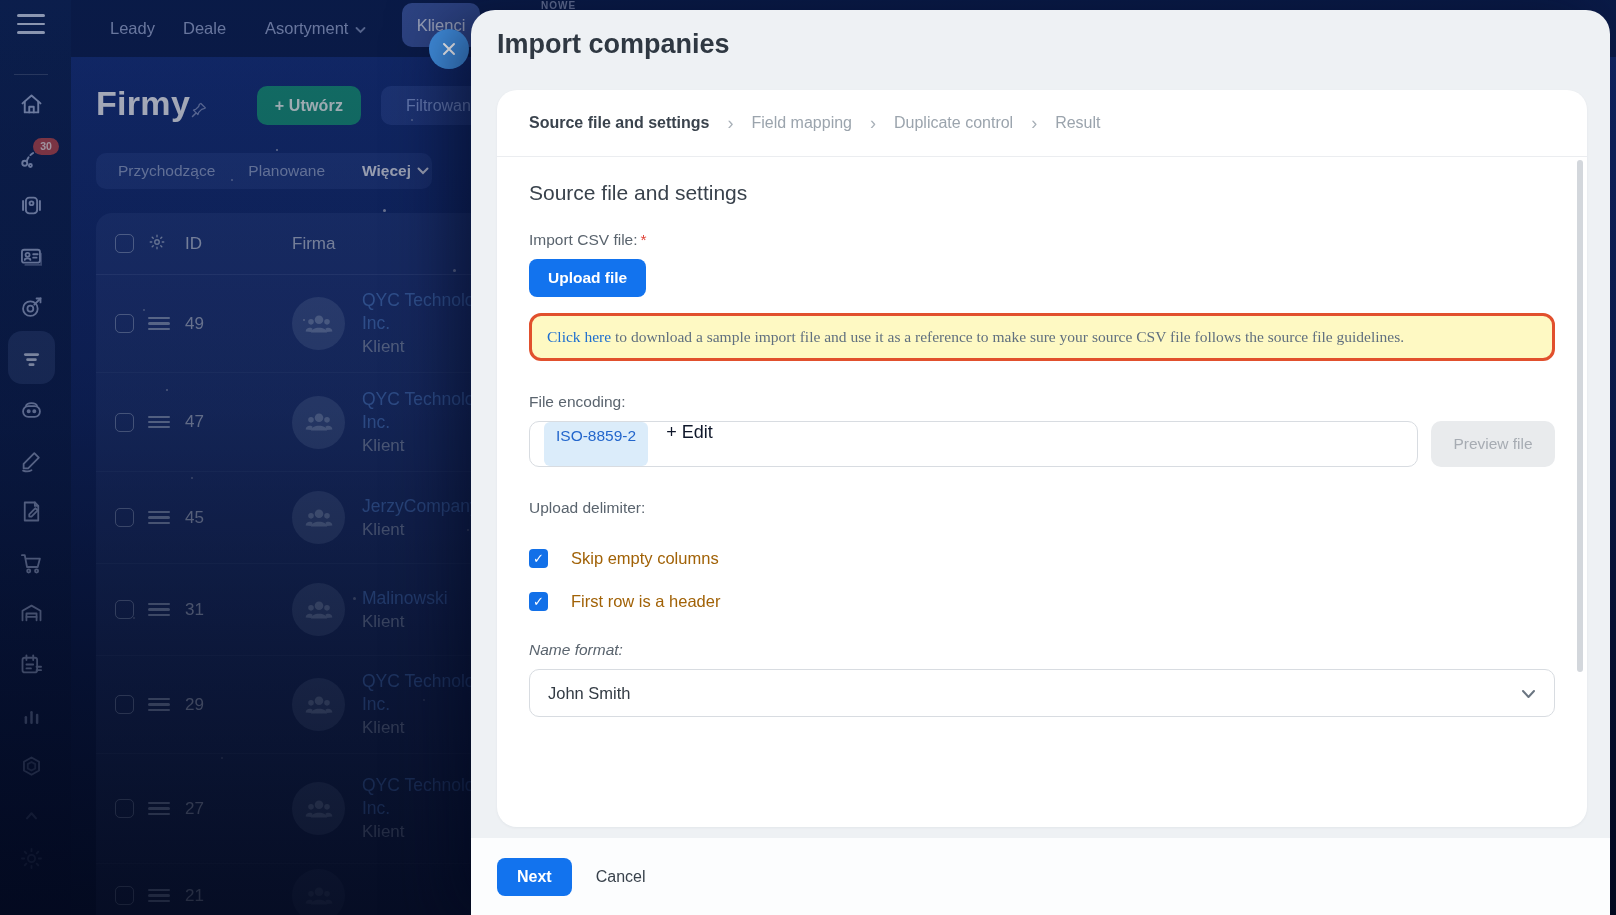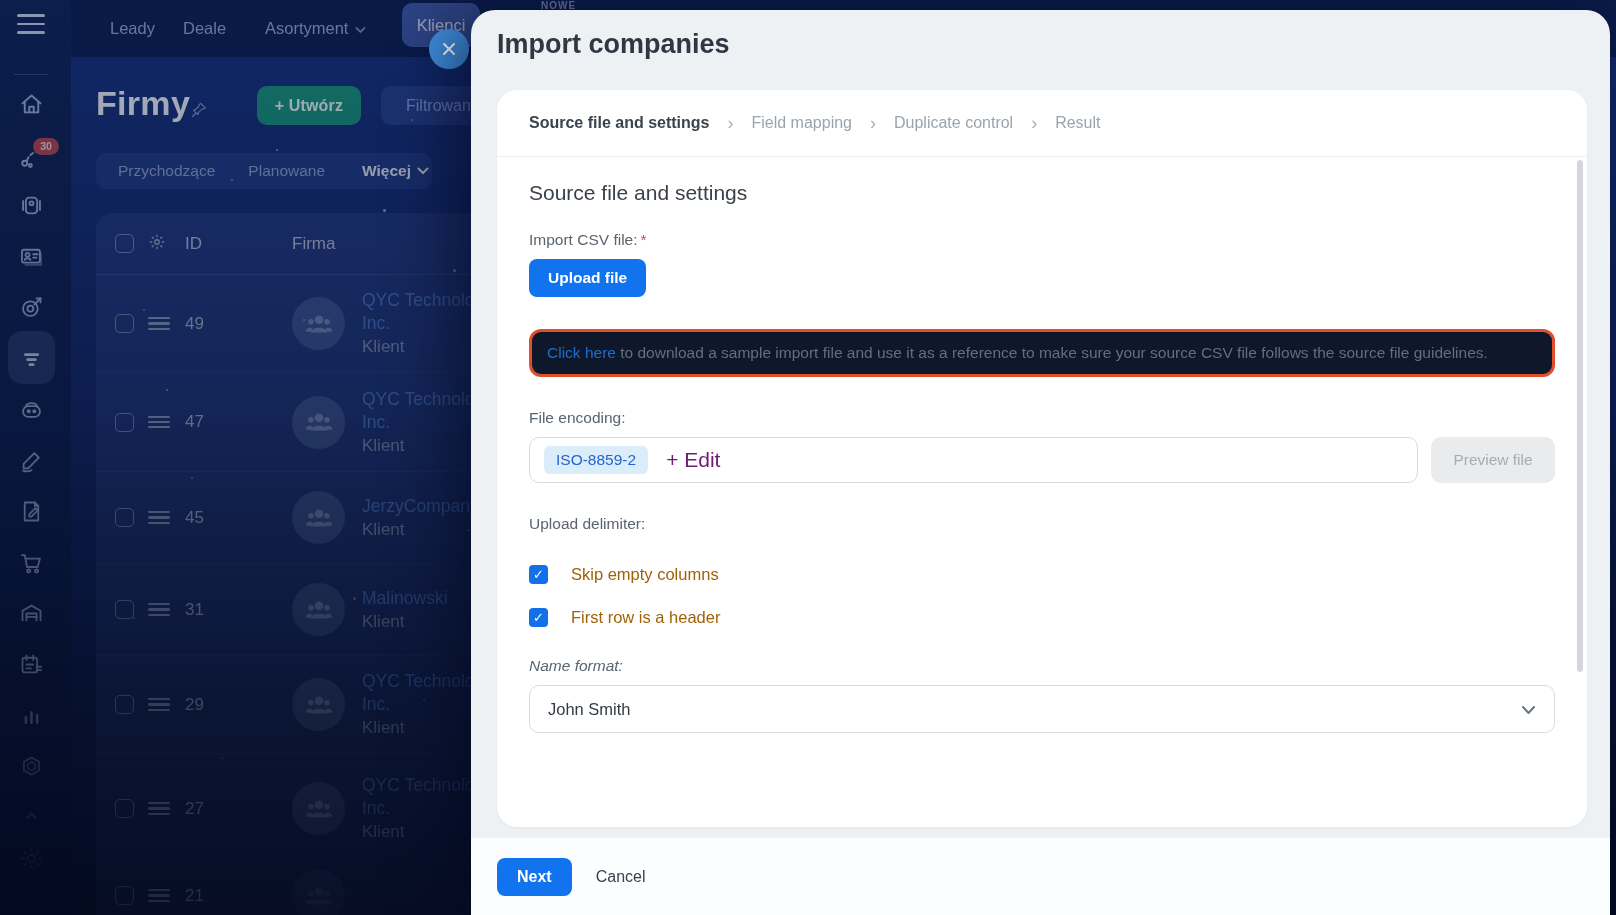--- a/index.html
+++ b/index.html
@@ -61,27 +61,27 @@
   .steps { height:67px; display:flex; align-items:center; padding:0 32px; gap:18px; border-bottom:1px solid #ebedf0; }
   .step { font-size:16px; color:#9ba4ad; white-space:nowrap; cursor:pointer; }
   .step.active { color:#3a434d; font-weight:600; }
   .step-sep { color:#a8b0b8; font-size:18px; }
 
   .card-body { padding:24px 32px 0; }
   .section-title { font-size:21px; font-weight:500; color:#39424c; margin-bottom:26px; }
   .field-label { font-size:15.5px; color:#5a646e; }
   .req { color:#df4338; margin-left:3px; }
   .btn-upload { display:inline-block; margin-top:10px; background:#1273ee; color:#fff; font-size:15.5px; font-weight:700; padding:10px 19px; border-radius:8px; border:none; font-family:Liberation Sans, sans-serif; cursor:pointer; }
-  .info-box { margin-top:32px; border:3px solid #e1502d; background:#0f172a; border-radius:12px; padding:9px 15px; font-size:15.5px; color:#61707f; line-height:24px; }
+  .info-box { margin-top:16px; border:3px solid #e1502d; background:#fef9c3; border-radius:12px; padding:9px 15px; font-size:15.5px; color:#61707f; line-height:24px;font-family:Liberation Serif, serif; }
   .info-link { color:#1d6ed0; cursor:pointer; }
   .mt32 { margin-top:32px; } .mt30 { margin-top:30px;font-style:italic; }
   .enc-row { display:flex; gap:13px; margin-top:10px; }
-  .enc-box { flex:1; height:46px; border:1.5px solid #d8dce1; border-radius:10px; background:#fff; display:flex; align-items:center; padding-left:14px; cursor:text; }
+  .enc-box { flex:1; height:46px; border:1.5px solid #d8dce1; border-radius:10px; background:#fff; display:flex; padding-left:14px; cursor:text; }
   .enc-chip { background:#dbecfa; color:#2366cc; border-radius:6px; padding:5px 12px; font-size:15.5px; }
-  .enc-edit { margin-left:18px; color:#701a75; font-size:21px; cursor:pointer; }
+  .enc-edit { margin-left:18px; color:#0f172a; font-size:18px; cursor:pointer; }
   .btn-preview { width:124px; height:46px; background:#e9ebed; color:#a7acb3; border:none; border-radius:10px; font-size:15.5px; font-weight:500; font-family:inherit; }
   .select { margin-top:10px; height:48px; border:1.5px solid #d8dce1; border-radius:10px; background:#fff; display:flex; align-items:center; justify-content:space-between; padding:0 18px; font-size:16.5px; color:#333b44; cursor:pointer; }
   .select .chev { color:#6a7581; }
   .check-row { display:flex; align-items:center; gap:12px; margin-top:32px; cursor:pointer; }
   .check-row + .check-row { margin-top:24px; }
   .checkbox-on { width:19px; height:19px; background:#1270e8; border-radius:4px; color:#fff; font-size:13px; display:flex; align-items:center; justify-content:center; }
   .check-label { font-size:16.5px; color:#a16207;margin-left:11px; }
   .scroll-thumb { position:absolute; right:4px; top:70px; width:6px; height:512px; border-radius:3px; background:#d3d7dc; cursor:grab; }
 
   .modal-footer { position:absolute; left:0; bottom:0; width:100%; height:77px; background:#fcfdfe; display:flex; align-items:center; padding-left:26px; gap:24px; }

